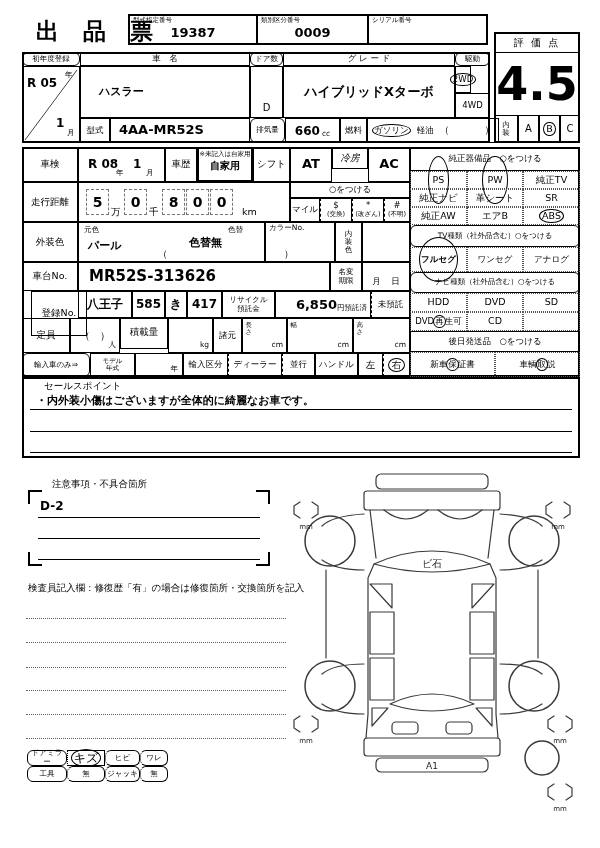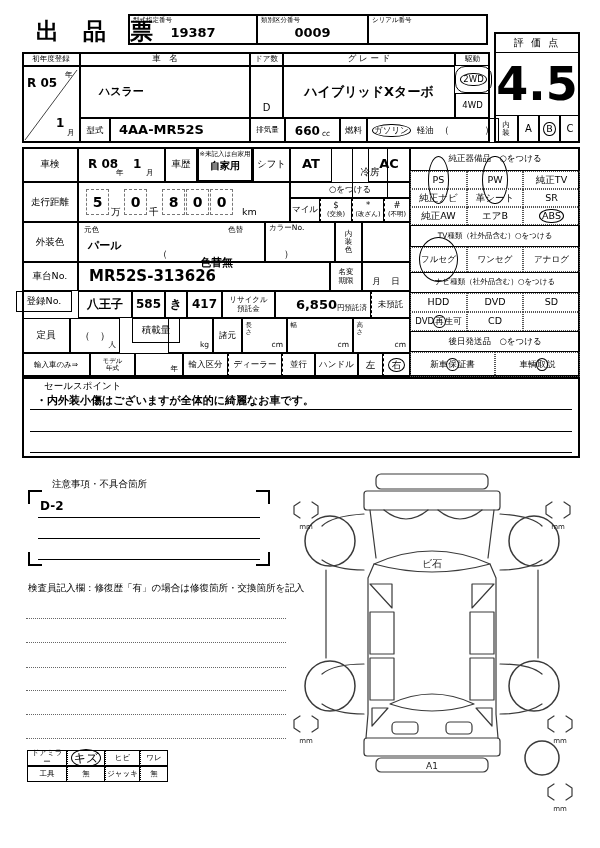--- a/index.html
+++ b/index.html
@@ -6,21 +6,21 @@
   .page{position:relative;width:600px;height:848px;background:#ffffff;overflow:hidden;
         font-family:"DejaVu Sans",sans-serif;color:#000;}
   .abs{position:absolute;box-sizing:border-box;}
   .c{position:absolute;box-sizing:border-box;border:1px solid #000;display:flex;
      align-items:center;justify-content:center;text-align:center;line-height:1.15;}
   .cd{border:1px dotted #555;}
   .b2{border-width:2px;}
   .nb{border:none;}
   .left{justify-content:flex-start;}
   .bold{font-weight:bold;}
-  .f6{font-size:6.5px;} .f7{font-size:7.5px;} .f8{font-size:8.5px;} .f9{font-size:9.5px;}
+  .f6{font-size:6.5px;} .f7{font-size:7.5px;border-radius:6px;} .f8{font-size:8.5px;} .f9{font-size:9.5px;}
   .f10{font-size:10px;} .f11{font-size:11px;} .f12{font-size:12px;} .f13{font-size:13px;} .f15{font-size:15px;} .f23{font-size:23px;} .f44{font-size:46px;}
   .lblTL{position:absolute;top:1px;left:3px;font-size:6.5px;}
   .circ{display:inline-block;border:1.5px solid #000;border-radius:50%;padding:17px 4px;line-height:1.35;}
   .circ1{display:inline-block;border:1.4px solid #000;border-radius:50%;padding:0 1px;margin:0 -1px;line-height:1.3;}
   .vtxt{width:1.15em;word-break:break-all;line-height:1.08;text-align:center;}
   .dbox{position:absolute;box-sizing:border-box;width:23px;height:26px;border:1px dashed #777;
         display:flex;align-items:center;justify-content:center;font-size:14px;font-weight:bold;}
   .hline{position:absolute;border-top:1px solid #000;height:0;}
   .dline{position:absolute;border-top:1.5px dotted #666;height:0;}
   .bk{position:absolute;width:12px;height:12px;}
@@ -79,21 +79,21 @@
 
   <div class="c left f11 bold" style="left:80px;top:66px;width:170px;height:52px;padding-left:18px;">
       <span>ハスラー</span>
     </div>
   <div class="c f10" style="left:250px;top:66px;width:33px;height:52px;align-items:flex-end;padding-bottom:4px;">
       <span>D</span>
     </div>
   <div class="c f13 bold" style="left:283px;top:66px;width:172px;height:52px;">
       <span>ハイブリッドXターボ</span>
     </div>
-  <div class="c" style="left:455px;top:66px;width:37px;height:27px;border-radius:10px;">
+  <div class="c" style="left:455px;top:66px;width:16px;height:27px;">
       <span class="circ f8" style="padding:0 2px;">2WD</span>
     </div>
   <div class="c f8" style="left:455px;top:93px;width:35px;height:25px;">
       <span>4WD</span>
     </div>
 
   <div class="c f8" style="left:80px;top:118px;width:30px;height:25px;">型式</div>
   <div class="c left f13 bold" style="left:110px;top:118px;width:140px;height:25px;padding-left:8px;">
       <span>4AA-MR52S</span>
     </div>
@@ -119,21 +119,21 @@
   <div class="abs f7" style="left:116px;top:168px;">年</div>
   <div class="abs f12 bold" style="left:133px;top:157px;">1</div>
   <div class="abs f7" style="left:146px;top:168px;">月</div>
   <div class="c f9" style="left:165px;top:147px;width:32px;height:35px;">車歴</div>
   <div class="c b2" style="left:197px;top:147px;width:56px;height:35px;flex-direction:column;justify-content:flex-start;padding-top:2px;">
     <span class="f6">※未記入は自家用</span>
     <span class="f10 bold" style="margin-top:2px;">自家用</span>
   </div>
   <div class="c f9" style="left:253px;top:147px;width:37px;height:35px;">シフト</div>
   <div class="c f13 bold" style="left:290px;top:147px;width:42px;height:35px;">AT</div>
-  <div class="c f9" style="left:352px;top:147px;width:36px;height:51px;">冷房</div>
+  <div class="c f9" style="left:332px;top:147px;width:36px;height:22px;font-style:italic;">冷房</div>
   <div class="c f13 bold" style="left:368px;top:147px;width:42px;height:35px;">AC</div>
 
   <div class="c f9" style="left:22px;top:182px;width:56px;height:40px;">走行距離</div>
   <div class="c" style="left:78px;top:182px;width:212px;height:40px;"></div>
   <div class="dbox" style="left:86px;top:189px;">
       <span>5</span>
     </div>
   <div class="abs f9" style="left:111px;top:206px;">万</div>
   <div class="dbox" style="left:124px;top:189px;">
       <span>0</span>
@@ -162,21 +162,21 @@
   <div class="c" style="left:384px;top:198px;width:26px;height:24px;flex-direction:column;border-left-style:dashed;">
     <span class="f8">#</span>
     <span class="f6">(不明)</span>
   </div>
 
   <div class="c f9" style="left:22px;top:222px;width:56px;height:40px;">外装色</div>
   <div class="c" style="left:78px;top:222px;width:187px;height:40px;"></div>
   <div class="abs f7" style="left:84px;top:225px;">元色</div>
   <div class="abs f11 bold" style="left:88px;top:238px;">パール</div>
   <div class="abs f7" style="left:228px;top:225px;">色替</div>
-  <div class="abs f11 bold" style="left:200px;top:235px;margin-top:20px;">色替無</div>
+  <div class="abs f11 bold" style="left:189px;top:235px;">色替無</div>
   <div class="abs f9" style="left:158px;top:248px;letter-spacing:22px;">（　　　）</div>
   <div class="c" style="left:265px;top:222px;width:70px;height:40px;">
     <span class="lblTL f7" style="font-size:7.5px;">カラーNo.</span>
   </div>
   <div class="c" style="left:335px;top:222px;width:27px;height:40px;">
     <span class="vtxt f7">内装色</span>
   </div>
   <div class="c" style="left:362px;top:222px;width:48px;height:40px;"></div>
 
   <div class="c f9" style="left:22px;top:262px;width:56px;height:29px;">車台No.</div>
@@ -185,41 +185,41 @@
     </div>
   <div class="c" style="left:330px;top:262px;width:32px;height:29px;flex-direction:column;">
     <span class="f7">名変</span>
     <span class="f7">期限</span>
   </div>
   <div class="c" style="left:362px;top:262px;width:48px;height:29px;align-items:flex-end;justify-content:space-around;padding:0 4px 3px 4px;">
     <span class="f8">月</span>
     <span class="f8">日</span>
   </div>
 
-  <div class="c f9" style="left:16px;top:291px;width:56px;height:21px;">登録No.</div>
+  <div class="c f9" style="left:31px;top:291px;width:56px;height:45px;">登録No.</div>
   <div class="c f12 bold" style="left:78px;top:291px;width:54px;height:27px;">八王子</div>
   <div class="c f12 bold" style="left:132px;top:291px;width:33px;height:27px;">585</div>
   <div class="c f12 bold" style="left:165px;top:291px;width:22px;height:27px;">き</div>
   <div class="c f12 bold" style="left:187px;top:291px;width:35px;height:27px;">417</div>
   <div class="c" style="left:222px;top:291px;width:53px;height:27px;flex-direction:column;">
     <span class="f7">リサイクル</span>
     <span class="f7">預託金</span>
   </div>
   <div class="c" style="left:275px;top:291px;width:96px;height:27px;align-items:flex-end;justify-content:flex-end;padding:0 3px 4px 0;">
     <span class="f13 bold">6,850</span>
     <span class="f7">円預託済</span>
   </div>
   <div class="c f8" style="left:371px;top:291px;width:39px;height:27px;border-left-style:dashed;">未預託</div>
 
   <div class="c f9" style="left:22px;top:318px;width:48px;height:35px;">定員</div>
   <div class="c" style="left:70px;top:318px;width:50px;height:35px;">
     <span class="f10">（　）</span>
     <span class="abs f7" style="right:3px;bottom:2px;">人</span>
   </div>
-  <div class="c f9" style="left:132px;top:318px;width:48px;height:25px;">積載量</div>
+  <div class="c f9" style="left:120px;top:318px;width:48px;height:31px;font-family:Liberation Mono, monospace;">積載量</div>
   <div class="c" style="left:168px;top:318px;width:45px;height:35px;">
     <span class="abs f7" style="right:3px;bottom:2px;">kg</span>
   </div>
   <div class="c f8" style="left:213px;top:318px;width:29px;height:35px;">諸元</div>
   <div class="c" style="left:242px;top:318px;width:45px;height:35px;">
     <span class="abs vtxt f6" style="left:2px;top:3px;">長さ</span>
     <span class="abs f7" style="right:3px;bottom:2px;">cm</span>
   </div>
   <div class="c" style="left:287px;top:318px;width:66px;height:35px;">
     <span class="abs vtxt f6" style="left:2px;top:3px;">幅</span>
@@ -259,21 +259,21 @@
   <div class="c cd f9" style="left:467px;top:189px;width:56px;height:18px;">革シート</div>
   <div class="c cd f9" style="left:523px;top:189px;width:57px;height:18px;">SR</div>
   <div class="c cd f9" style="left:410px;top:207px;width:57px;height:18px;">純正AW</div>
   <div class="c cd f9" style="left:467px;top:207px;width:56px;height:18px;">エアB</div>
   <div class="c cd" style="left:523px;top:207px;width:57px;height:18px;">
       <span class="circ f9" style="padding:0 2px;">ABS</span>
     </div>
 
   <div class="c f7" style="left:410px;top:225px;width:170px;height:22px;">TV種類（社外品含む）○をつける</div>
   <div class="c cd" style="left:410px;top:247px;width:57px;height:25px;">
-      <span class="circ f8" style="padding:16px 1px;">フルセグ</span>
+      <span class="circ f8" style="padding:16px 1px;font-weight:bold;">フルセグ</span>
     </div>
   <div class="c cd f8" style="left:467px;top:247px;width:56px;height:25px;">ワンセグ</div>
   <div class="c cd f8" style="left:523px;top:247px;width:57px;height:25px;">アナログ</div>
 
   <div class="c f7" style="left:410px;top:272px;width:170px;height:21px;">ナビ種類（社外品含む）○をつける</div>
   <div class="c cd f9" style="left:410px;top:293px;width:57px;height:19px;">HDD</div>
   <div class="c cd f9" style="left:467px;top:293px;width:56px;height:19px;">DVD</div>
   <div class="c cd f9" style="left:523px;top:293px;width:57px;height:19px;">SD</div>
   <div class="c cd f8" style="left:410px;top:312px;width:57px;height:19px;">
     <span>DVD</span>

